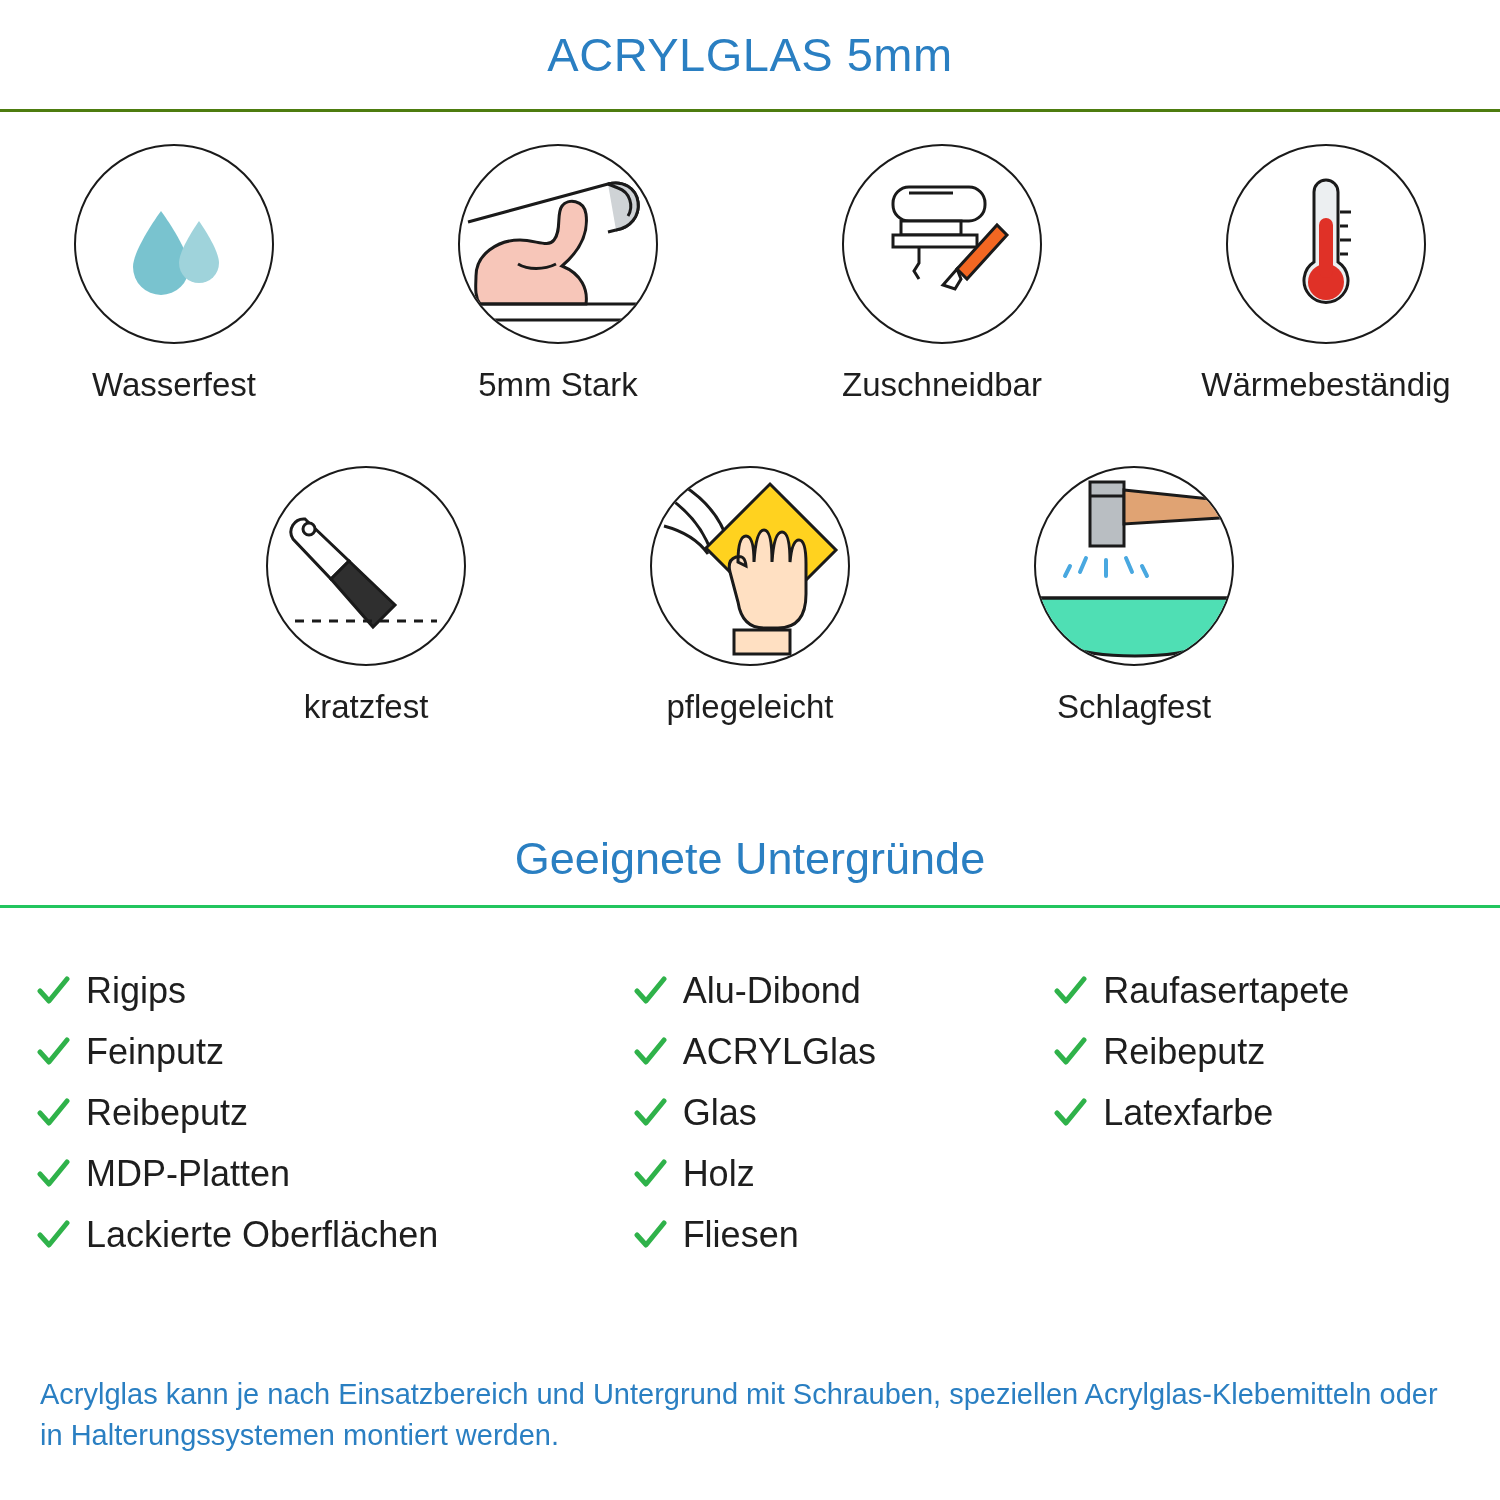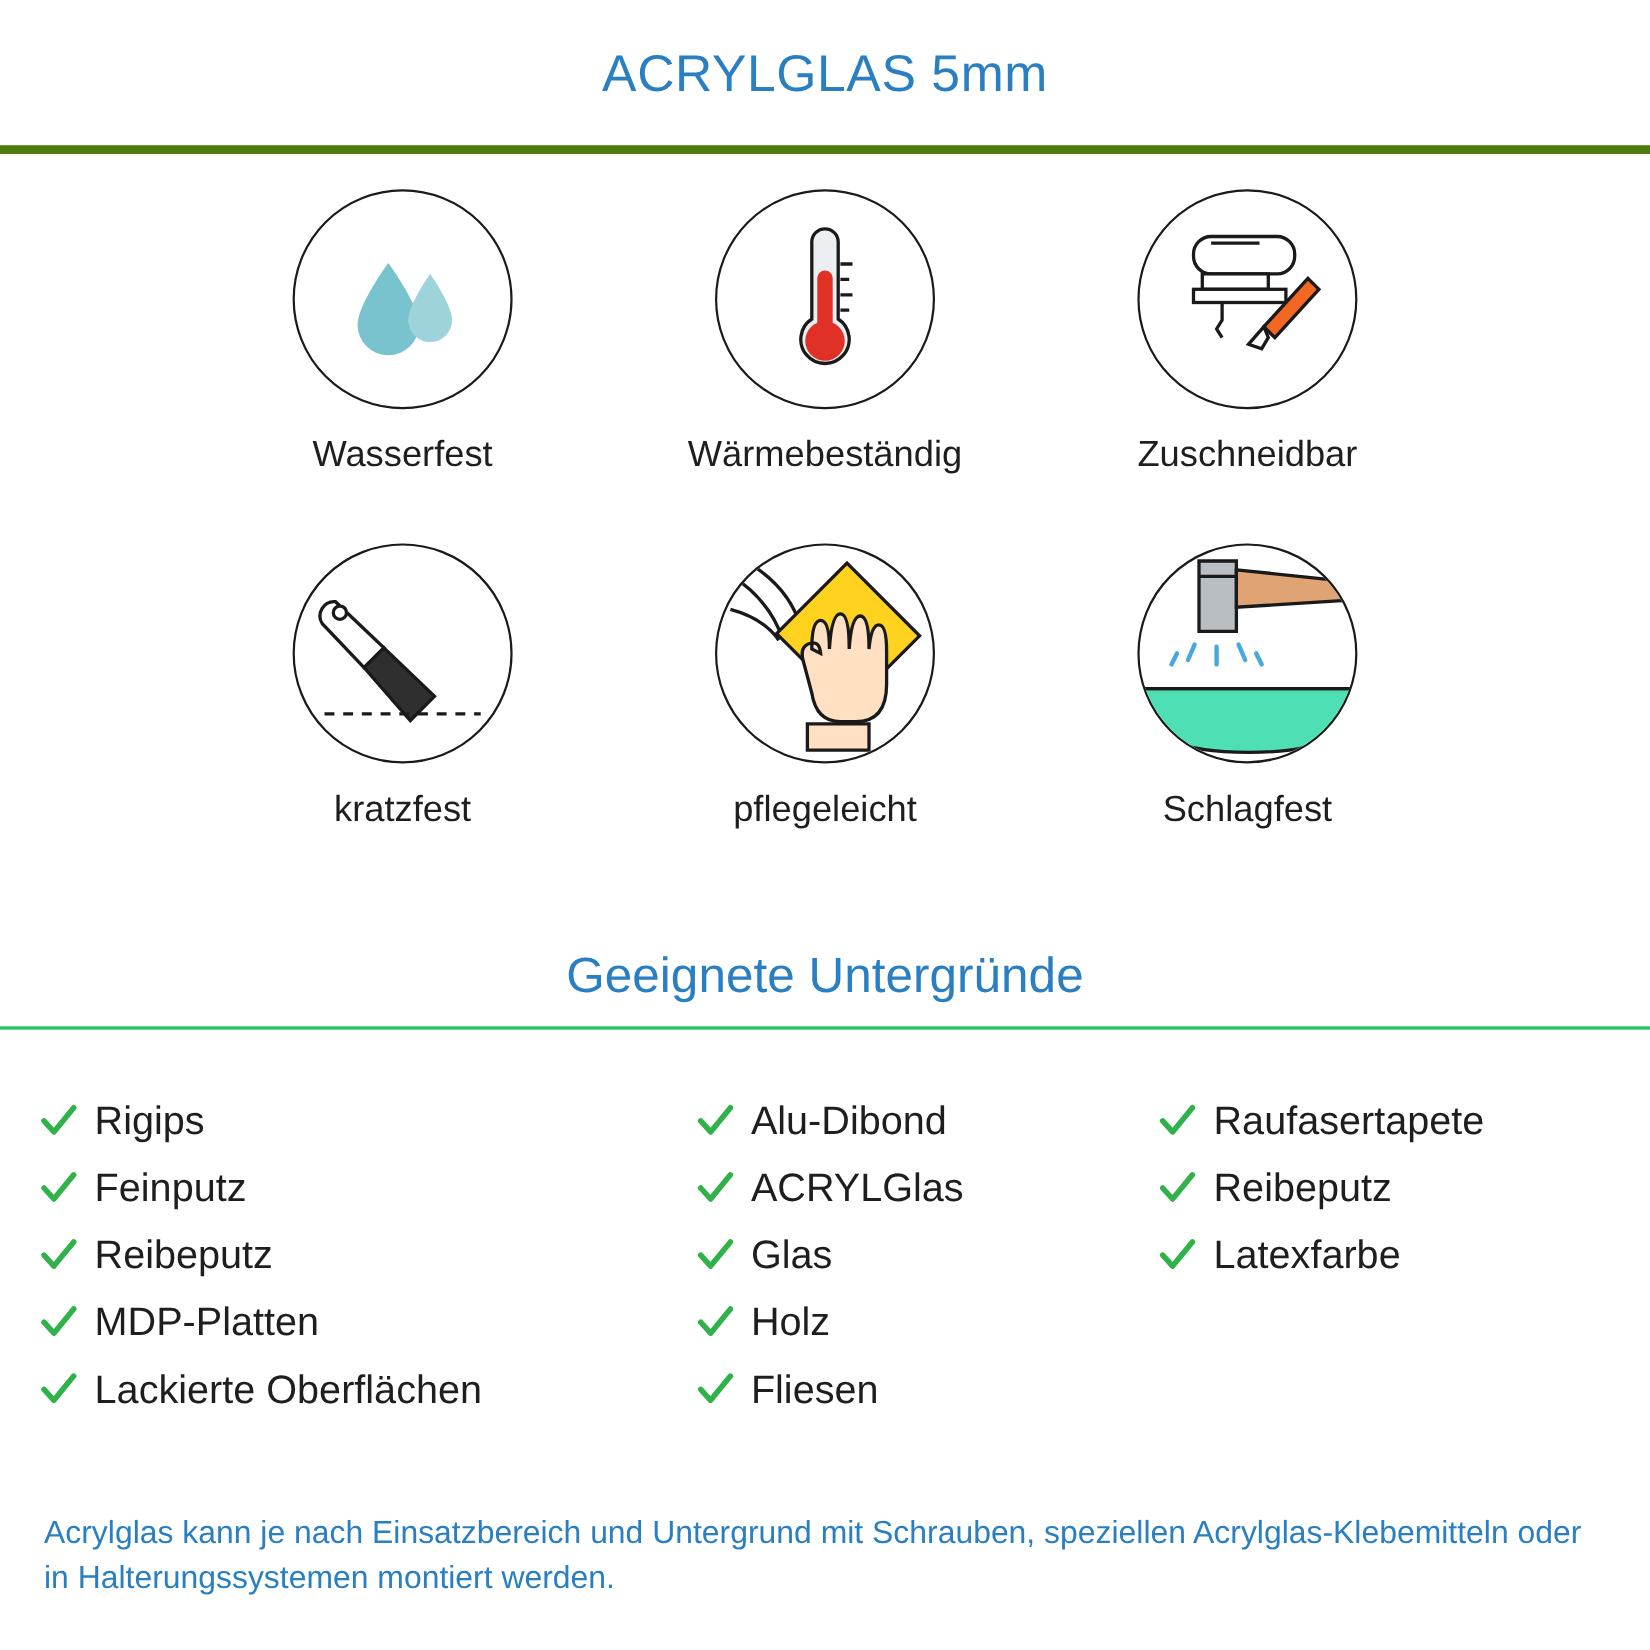--- a/index.html
+++ b/index.html
@@ -16,25 +16,25 @@
   }
   .page {
     position: relative;
     width: 1500px;
     height: 1500px;
     box-sizing: border-box;
   }
 
   
   .header {
-    height: 140px;
+    height: 112px;
     display: flex;
     align-items: center;
     justify-content: center;
-    border-bottom: 8px solid #4d7c0f;
+    border-bottom: 3px solid #4d7c0f;
     box-sizing: border-box;
   }
   .header-title {
     font-size: 47px;
     color: #2a7fc2;
     letter-spacing: 0.5px;
   }
 
   
   .features {
@@ -155,57 +155,75 @@
           <span>
             <svg width="150" height="150" viewBox="0 0 150 150">
               <path d="M62 42 C62 42 34 80 34 98 a28 28 0 0 0 56 0 C90 80 62 42 62 42 Z" fill="#79c3cf"></path>
               <path d="M100 52 C100 52 80 80 80 94 a20 20 0 0 0 40 0 C120 80 100 52 100 52 Z" fill="#9fd3db"></path>
             </svg>
           </span>
         </div>
         <div class="feature-label">Wasserfest</div>
       </div>
 
+      <div class="feature">
+        <div class="icon-circle">
+          <span>
+            <svg width="200" height="200" viewBox="0 0 200 200">
+
+              <path d="M10 78 L150 40 C165 36 178 44 180 58 C182 72 172 84 158 86 L150 88" fill="#ffffff" stroke="#1a1a1a" stroke-width="3"></path>
+              <path d="M150 40 C165 36 178 44 180 58 C182 72 172 84 158 86" fill="#cfd3d6" stroke="#1a1a1a" stroke-width="3"></path>
+              <path d="M150 40 L160 44 C172 48 176 62 170 72" fill="none" stroke="#1a1a1a" stroke-width="3"></path>
+
+              <path d="M18 132 C18 110 40 96 62 96 C78 96 90 104 96 96 C104 86 98 70 104 62 C110 54 126 56 128 70 C131 92 118 110 104 122 C124 130 130 146 128 160 L22 160 C16 152 18 140 18 132 Z" fill="#f7c6b9" stroke="#1a1a1a" stroke-width="3"></path>
+              <path d="M60 120 C70 126 86 126 98 120" fill="none" stroke="#1a1a1a" stroke-width="3"></path>
+              <path d="M10 160 L190 160" stroke="#1a1a1a" stroke-width="3"></path>
+              <path d="M30 176 L170 176" stroke="#1a1a1a" stroke-width="3"></path>
+            </svg>
+          </span>
+        </div>
+        <div class="feature-label">5mm Stark</div>
+      </div>
+
+      <div class="feature">
+        <div class="icon-circle">
+          <span>
+            <svg width="170" height="170" viewBox="0 0 170 170">
+
+              <rect x="36" y="28" width="92" height="34" rx="16" fill="#ffffff" stroke="#1a1a1a" stroke-width="3"></rect>
+              <path d="M52 34 h44" stroke="#1a1a1a" stroke-width="3"></path>
+              <rect x="44" y="62" width="60" height="14" fill="#ffffff" stroke="#1a1a1a" stroke-width="3"></rect>
+              <rect x="36" y="76" width="84" height="12" fill="#ffffff" stroke="#1a1a1a" stroke-width="3"></rect>
+              <path d="M62 88 v16 l-5 8 5 8" fill="none" stroke="#1a1a1a" stroke-width="3"></path>
+
+              <path d="M150 76 L110 120 l-10 -10 L140 66 Z" fill="#f26722" stroke="#1a1a1a" stroke-width="3"></path>
+              <path d="M100 110 L86 126 l12 4 6 -10 Z" fill="#ffffff" stroke="#1a1a1a" stroke-width="3"></path>
+            </svg>
+          </span>
+        </div>
+        <div class="feature-label">Zuschneidbar</div>
+      </div>
 
       <div class="feature">
         <div class="icon-circle">
           <span>
             <svg width="150" height="160" viewBox="0 0 150 160">
               <path d="M63 28 a12 12 0 0 1 24 0 v70 a22 22 0 1 1 -24 0 Z" fill="#eceff1" stroke="#1a1a1a" stroke-width="3"></path>
               <circle cx="75" cy="118" r="18" fill="#e03127"></circle>
               <rect x="68" y="54" width="14" height="60" rx="7" fill="#e03127"></rect>
               <line x1="89" y1="48" x2="100" y2="48" stroke="#1a1a1a" stroke-width="3"></line>
               <line x1="89" y1="62" x2="97" y2="62" stroke="#1a1a1a" stroke-width="3"></line>
               <line x1="89" y1="76" x2="100" y2="76" stroke="#1a1a1a" stroke-width="3"></line>
               <line x1="89" y1="90" x2="97" y2="90" stroke="#1a1a1a" stroke-width="3"></line>
             </svg>
           </span>
         </div>
         <div class="feature-label">Wärmebeständig</div>
       </div>
 
-      <div class="feature">
-        <div class="icon-circle">
-          <span>
-            <svg width="170" height="170" viewBox="0 0 170 170">
-
-              <rect x="36" y="28" width="92" height="34" rx="16" fill="#ffffff" stroke="#1a1a1a" stroke-width="3"></rect>
-              <path d="M52 34 h44" stroke="#1a1a1a" stroke-width="3"></path>
-              <rect x="44" y="62" width="60" height="14" fill="#ffffff" stroke="#1a1a1a" stroke-width="3"></rect>
-              <rect x="36" y="76" width="84" height="12" fill="#ffffff" stroke="#1a1a1a" stroke-width="3"></rect>
-              <path d="M62 88 v16 l-5 8 5 8" fill="none" stroke="#1a1a1a" stroke-width="3"></path>
-
-              <path d="M150 76 L110 120 l-10 -10 L140 66 Z" fill="#f26722" stroke="#1a1a1a" stroke-width="3"></path>
-              <path d="M100 110 L86 126 l12 4 6 -10 Z" fill="#ffffff" stroke="#1a1a1a" stroke-width="3"></path>
-            </svg>
-          </span>
-        </div>
-        <div class="feature-label">Zuschneidbar</div>
-      </div>
-
     </div>
 
     <div class="feature-row row2">
 
       <div class="feature">
         <div class="icon-circle">
           <span>
             <svg width="170" height="170" viewBox="0 0 170 170">
 
               <path d="M24 38 l44 42 -18 18 -38 -40 a13 13 0 0 1 12 -20 Z" fill="#ffffff" stroke="#1a1a1a" stroke-width="3"></path>

